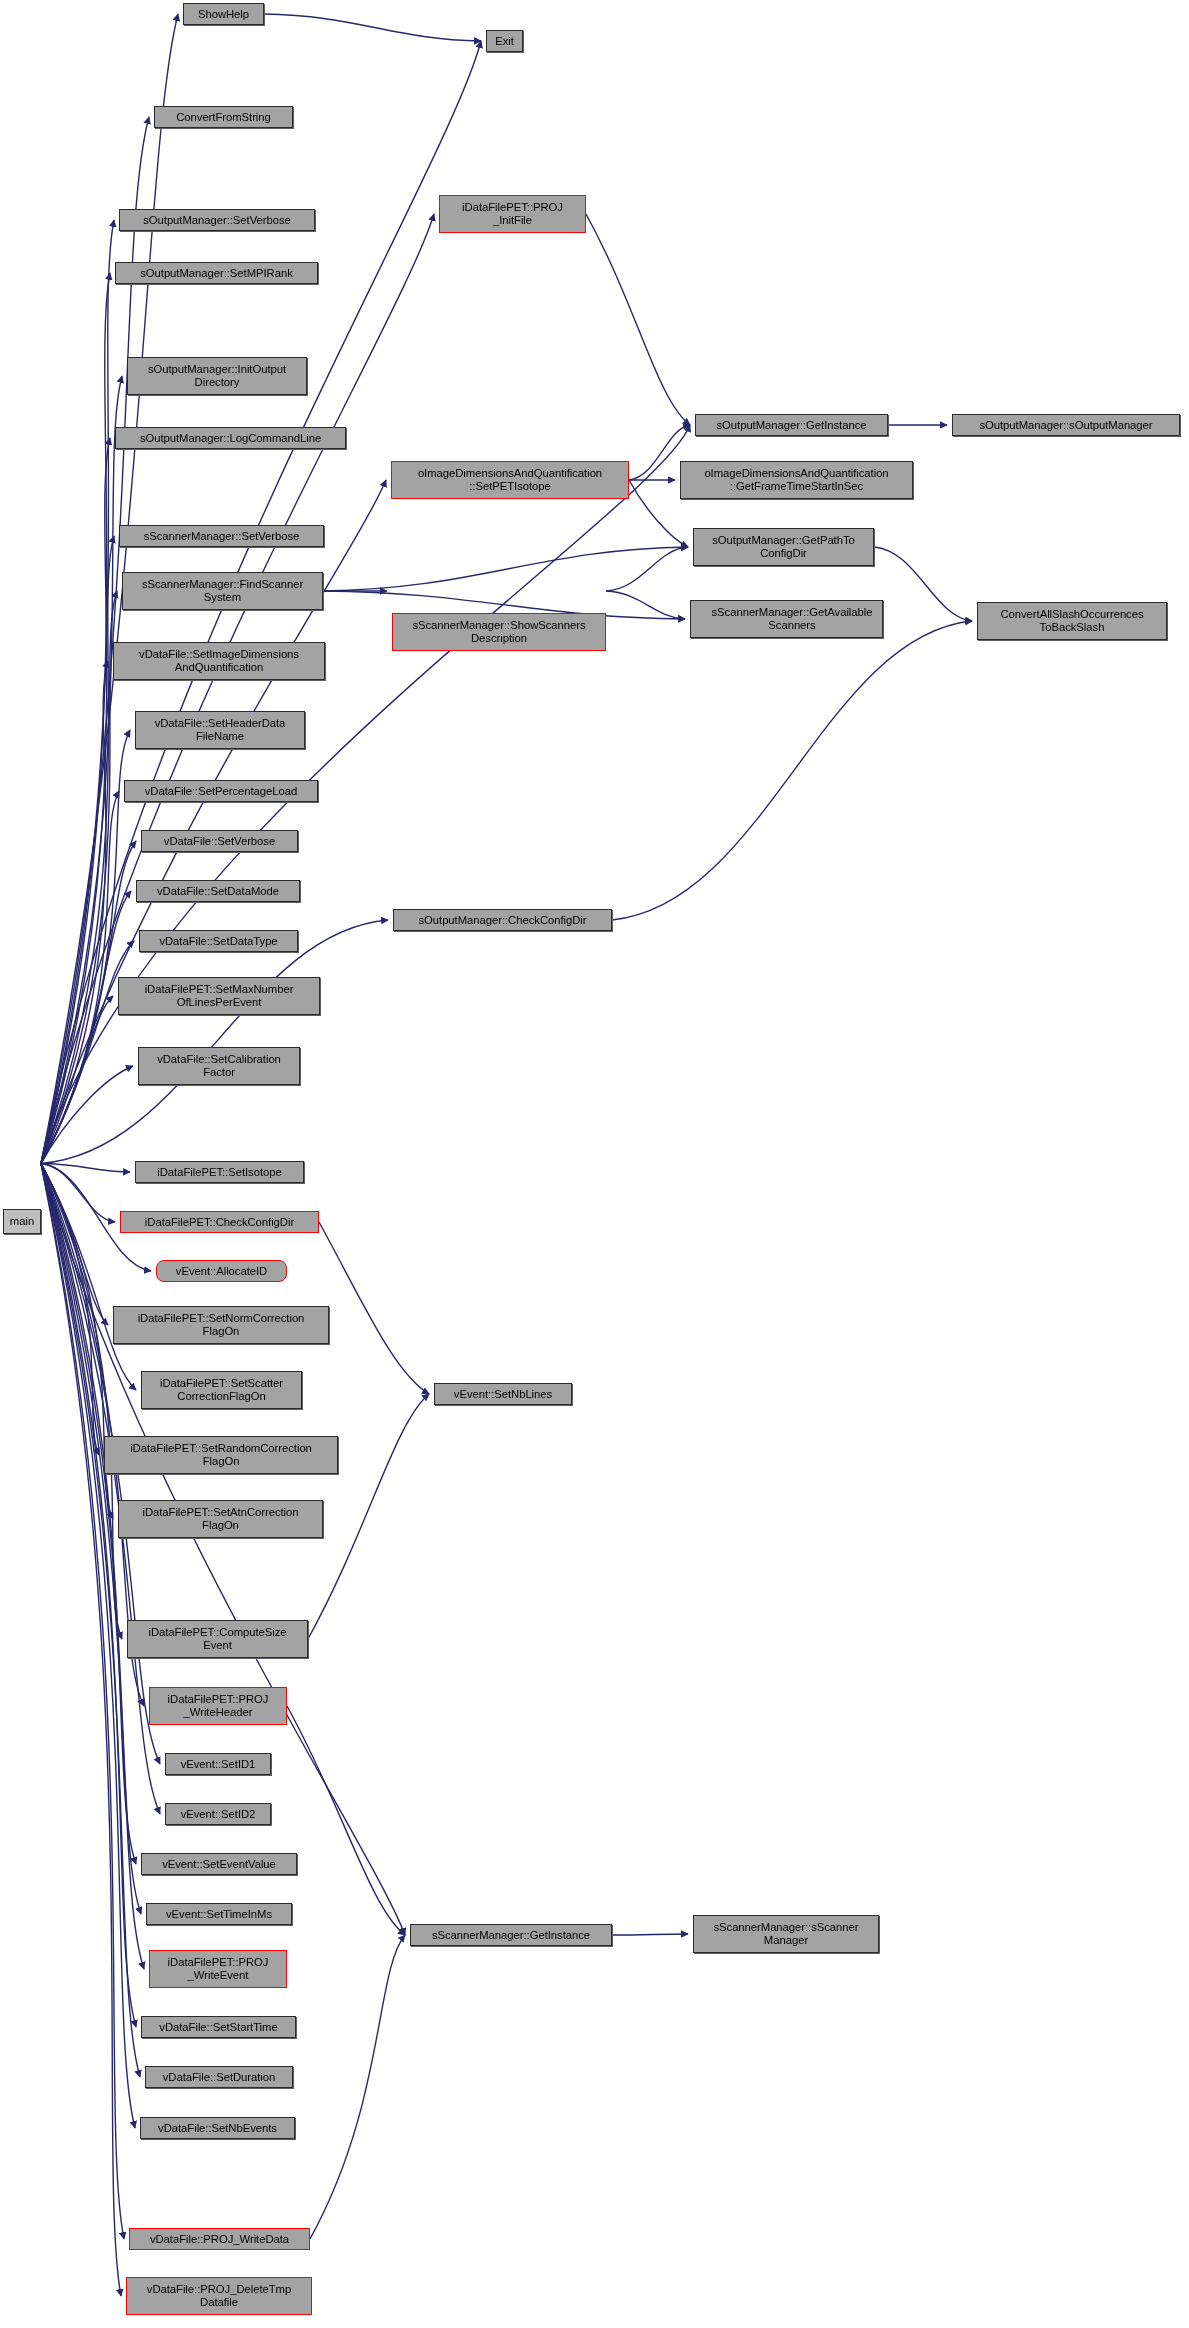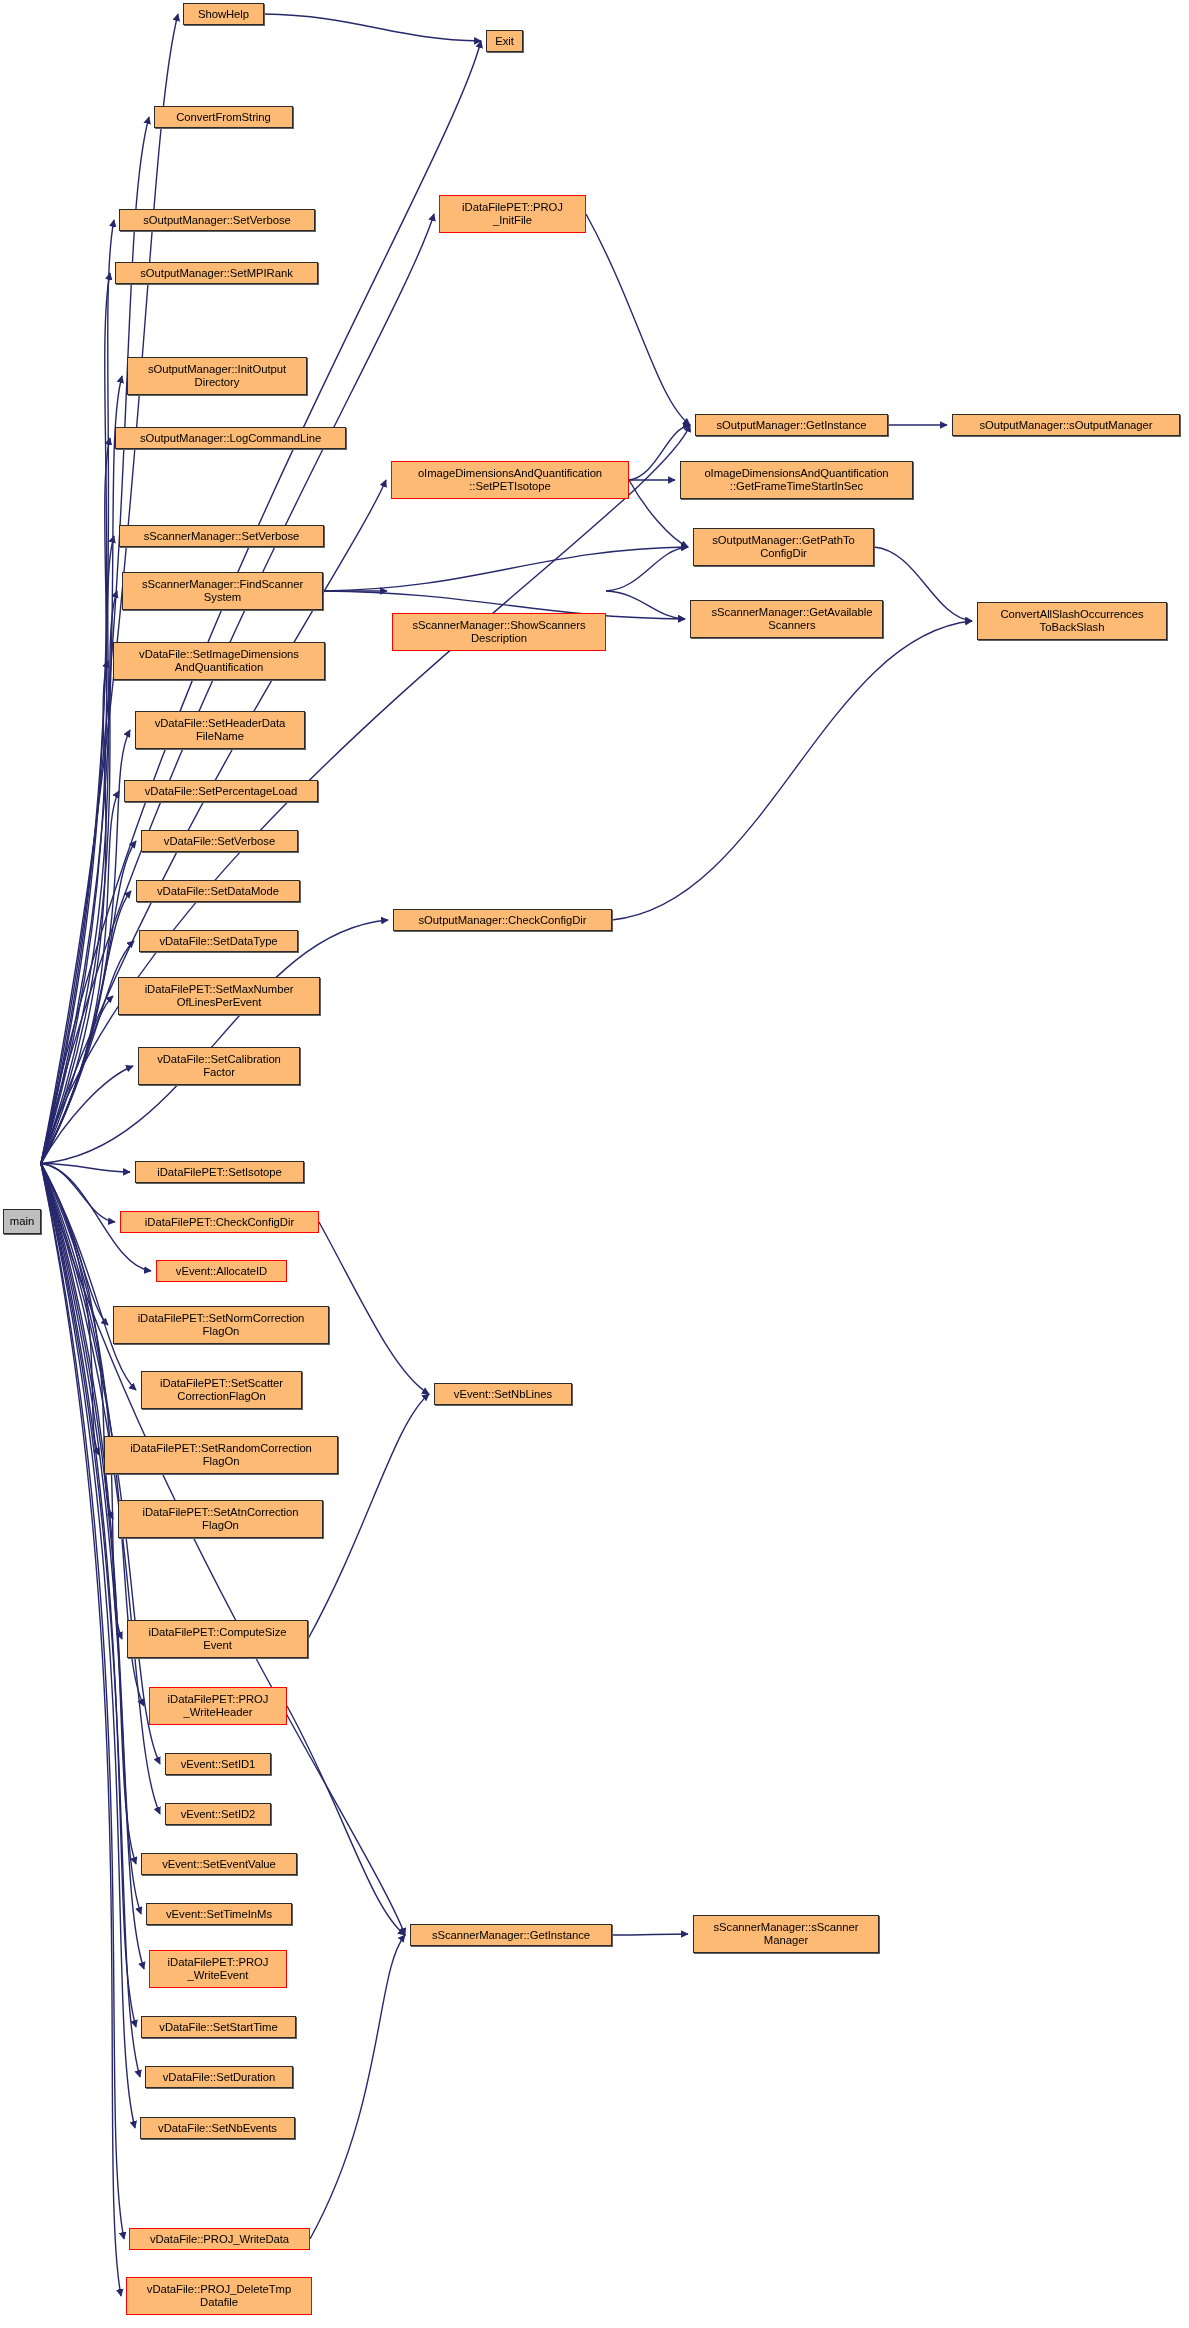--- a/index.html
+++ b/index.html
@@ -17,21 +17,21 @@
   svg.edges {
     position: absolute;
     left: 0; top: 0;
     width: 1189px;
     height: 2328px;
     overflow: visible;
   }
   .gnode {
     position: absolute;
     box-sizing: border-box;
-    background: #fdba74;
+    background: #a3a3a3;
     border: 1px solid #2b2b2b;
     box-shadow: 1px 1px 0 0 #606060;
     display: flex;
     align-items: center;
     justify-content: center;
     text-align: center;
     font-size: 11.3px;
     line-height: 12.6px;
     color: #000000;
     letter-spacing: -0.05px;
@@ -157,21 +157,21 @@
       <div class="gnode" style="left: 141px; top: 830px; width: 157px; height: 22px;">vDataFile::SetVerbose</div>
       <div class="gnode" style="left: 136px; top: 880px; width: 164px; height: 22px;">vDataFile::SetDataMode</div>
       <div class="gnode" style="left: 139px; top: 930px; width: 159px; height: 22px;">vDataFile::SetDataType</div>
       <div class="gnode" style="left: 118px; top: 977px; width: 202px; height: 38px;">iDataFilePET::SetMaxNumber
 OfLinesPerEvent</div>
       <div class="gnode" style="left: 138px; top: 1047px; width: 162px; height: 38px;">vDataFile::SetCalibration
 Factor</div>
       <div class="gnode" style="left: 393px; top: 909px; width: 219px; height: 22px;">sOutputManager::CheckConfigDir</div>
       <div class="gnode" style="left: 135px; top: 1161px; width: 169px; height: 22px;">iDataFilePET::SetIsotope</div>
       <div class="gnode red" style="left: 120px; top: 1211px; width: 199px; height: 22px;">iDataFilePET::CheckConfigDir</div>
-      <div class="gnode red" style="left: 156px; top: 1260px; width: 131px; height: 22px;">vEvent::AllocateID</div>
+      <div class="gnode red" style="left: 156px; top: 1260px; width: 131px; height: 22px; border-radius: 8px;">vEvent::AllocateID</div>
       <div class="gnode" style="left: 113px; top: 1306px; width: 216px; height: 38px;">iDataFilePET::SetNormCorrection
 FlagOn</div>
       <div class="gnode" style="left: 141px; top: 1371px; width: 161px; height: 38px;">iDataFilePET::SetScatter
 CorrectionFlagOn</div>
       <div class="gnode" style="left: 434px; top: 1383px; width: 138px; height: 22px;">vEvent::SetNbLines</div>
       <div class="gnode" style="left: 104px; top: 1436px; width: 234px; height: 38px;">iDataFilePET::SetRandomCorrection
 FlagOn</div>
       <div class="gnode" style="left: 118px; top: 1500px; width: 205px; height: 38px;">iDataFilePET::SetAtnCorrection
 FlagOn</div>
       <div class="gnode" style="left: 127px; top: 1620px; width: 181px; height: 38px;">iDataFilePET::ComputeSize

